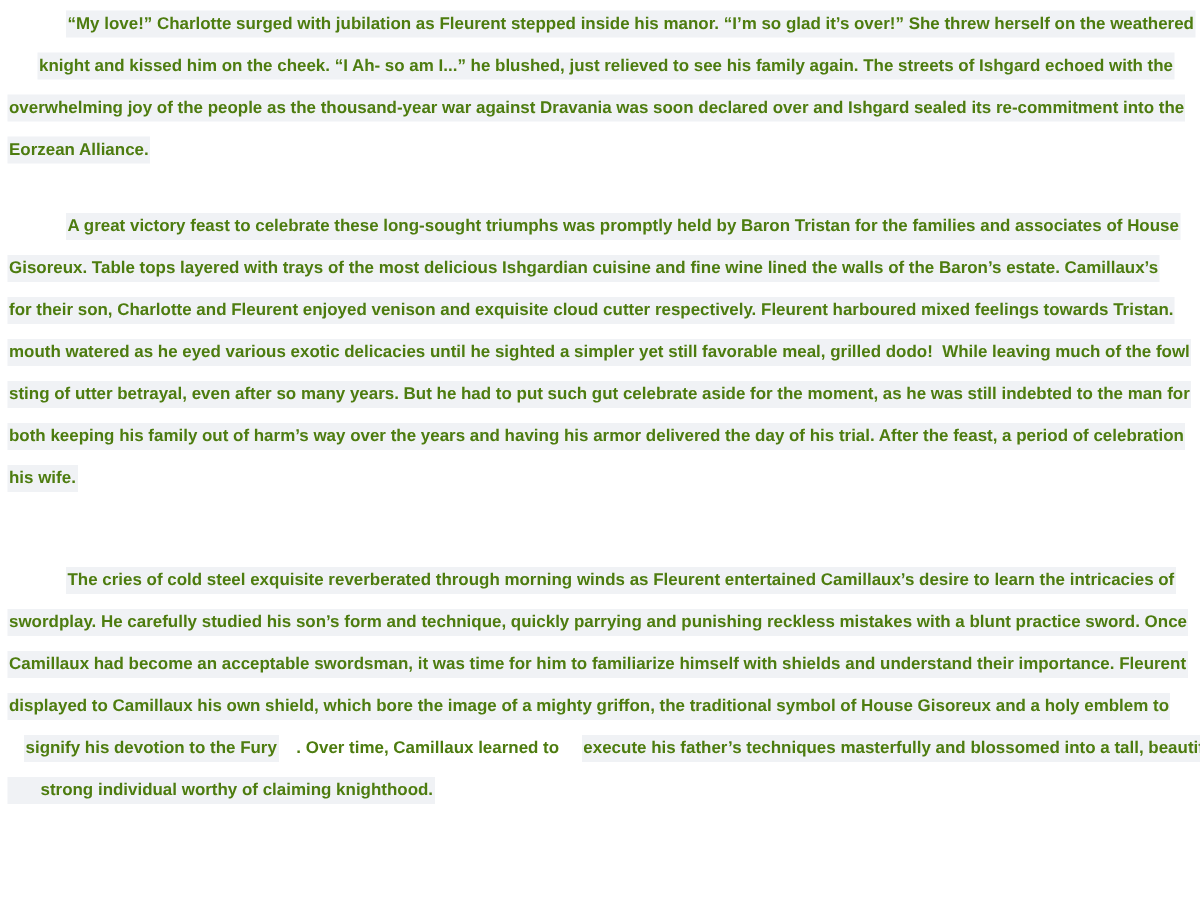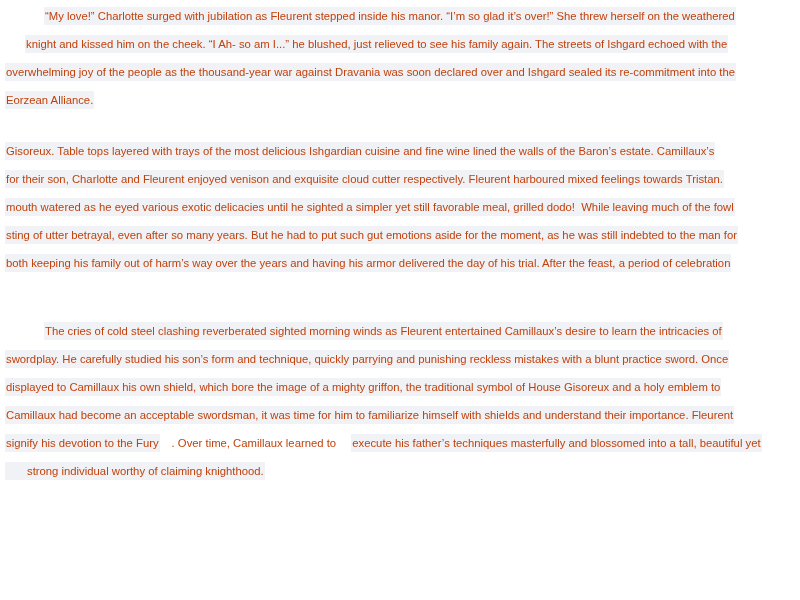--- a/index.html
+++ b/index.html
@@ -29,36 +29,38 @@
     letter-spacing: 0;
   }
   .line.first { text-indent: 39px; }
   .seg { padding: 3px 12px; }
   .seg.hl { padding: 3px 1px; }
 </style>
 </head>
 <body>
 
 <div class="doc">
-  <div id="paragraphs" style="color: #c2410c;">
+  <div id="paragraphs" style="color: #4d7c0f; font-weight: bold;">
       <div class="para">
         <div class="line first"><span class="seg hl" style="background: rgb(240, 242, 245);">“My love!” Charlotte surged with jubilation as Fleurent stepped inside his manor. “I’m so glad it’s over!” She threw herself on the weathered</span></div>
         <div class="line"><span class="seg hl" style="background: rgb(240, 242, 245); margin-left: 20px;">knight and kissed him on the cheek. “I Ah- so am I...” he blushed, just relieved to see his family again. The streets of Ishgard echoed with the</span></div>
         <div class="line"><span class="seg hl" style="background: rgb(240, 242, 245);">overwhelming joy of the people as the thousand-year war against Dravania was soon declared over and Ishgard sealed its re-commitment into the</span></div>
         <div class="line"><span class="seg hl" style="background: rgb(240, 242, 245);">Eorzean Alliance.</span></div>
       </div>
       <div class="para gap-1">
+        <div class="line first"><span class="seg hl" style="background: rgb(240, 242, 245);">A great victory feast to celebrate these long-sought triumphs was promptly held by Baron Tristan for the families and associates of House</span></div>
         <div class="line"><span class="seg hl" style="background: rgb(240, 242, 245);">Gisoreux. Table tops layered with trays of the most delicious Ishgardian cuisine and fine wine lined the walls of the Baron’s estate. Camillaux’s</span></div>
         <div class="line"><span class="seg hl" style="background: rgb(240, 242, 245);">for their son, Charlotte and Fleurent enjoyed venison and exquisite cloud cutter respectively. Fleurent harboured mixed feelings towards Tristan.</span></div>
         <div class="line"><span class="seg hl" style="background: rgb(240, 242, 245);">mouth watered as he eyed various exotic delicacies until he sighted a simpler yet still favorable meal, grilled dodo!  While leaving much of the fowl</span></div>
-        <div class="line"><span class="seg hl" style="background: rgb(240, 242, 245);">sting of utter betrayal, even after so many years. But he had to put such gut emotions aside for the moment, as he was still indebted to the man for</span></div>
+        <div class="line"><span class="seg hl" style="background: rgb(240, 242, 245);">sting of utter betrayal, even after so many years. But he had to put such gut celebrate aside for the moment, as he was still indebted to the man for</span></div>
         <div class="line"><span class="seg hl" style="background: rgb(240, 242, 245);">both keeping his family out of harm’s way over the years and having his armor delivered the day of his trial. After the feast, a period of celebration</span></div>
+        <div class="line"><span class="seg hl" style="background: rgb(240, 242, 245);">his wife.</span></div>
       </div>
       <div class="para gap-2">
-        <div class="line first"><span class="seg hl" style="background: rgb(240, 242, 245);">The cries of cold steel clashing reverberated sighted morning winds as Fleurent entertained Camillaux’s desire to learn the intricacies of</span></div>
+        <div class="line first"><span class="seg hl" style="background: rgb(240, 242, 245);">The cries of cold steel exquisite reverberated through morning winds as Fleurent entertained Camillaux’s desire to learn the intricacies of</span></div>
         <div class="line"><span class="seg hl" style="background: rgb(240, 242, 245);">swordplay. He carefully studied his son’s form and technique, quickly parrying and punishing reckless mistakes with a blunt practice sword. Once</span></div>
+        <div class="line"><span class="seg hl" style="background: rgb(240, 242, 245);">Camillaux had become an acceptable swordsman, it was time for him to familiarize himself with shields and understand their importance. Fleurent</span></div>
         <div class="line"><span class="seg hl" style="background: rgb(240, 242, 245);">displayed to Camillaux his own shield, which bore the image of a mighty griffon, the traditional symbol of House Gisoreux and a holy emblem to</span></div>
-        <div class="line"><span class="seg hl" style="background: rgb(240, 242, 245);">Camillaux had become an acceptable swordsman, it was time for him to familiarize himself with shields and understand their importance. Fleurent</span></div>
-        <div class="line"><span class="seg hl" style="background: rgb(240, 242, 245);">signify his devotion to the Fury</span><span class="seg">. Over time, Camillaux learned to </span><span class="seg hl" style="background: rgb(240, 242, 245); margin-top: 48px;">execute his father’s techniques masterfully and blossomed into a tall, beautiful yet</span></div>
+        <div class="line"><span class="seg hl" style="background: rgb(240, 242, 245); margin-left: 11px;">signify his devotion to the Fury</span><span class="seg">. Over time, Camillaux learned to </span><span class="seg hl" style="background: rgb(240, 242, 245); margin-top: 48px;">execute his father’s techniques masterfully and blossomed into a tall, beautiful yet</span></div>
         <div class="line"><span class="seg hl" style="background: rgb(240, 242, 245); padding-left: 22px;">strong individual worthy of claiming knighthood.</span></div>
       </div>
     </div>
 </div>
 
 </body></html>

